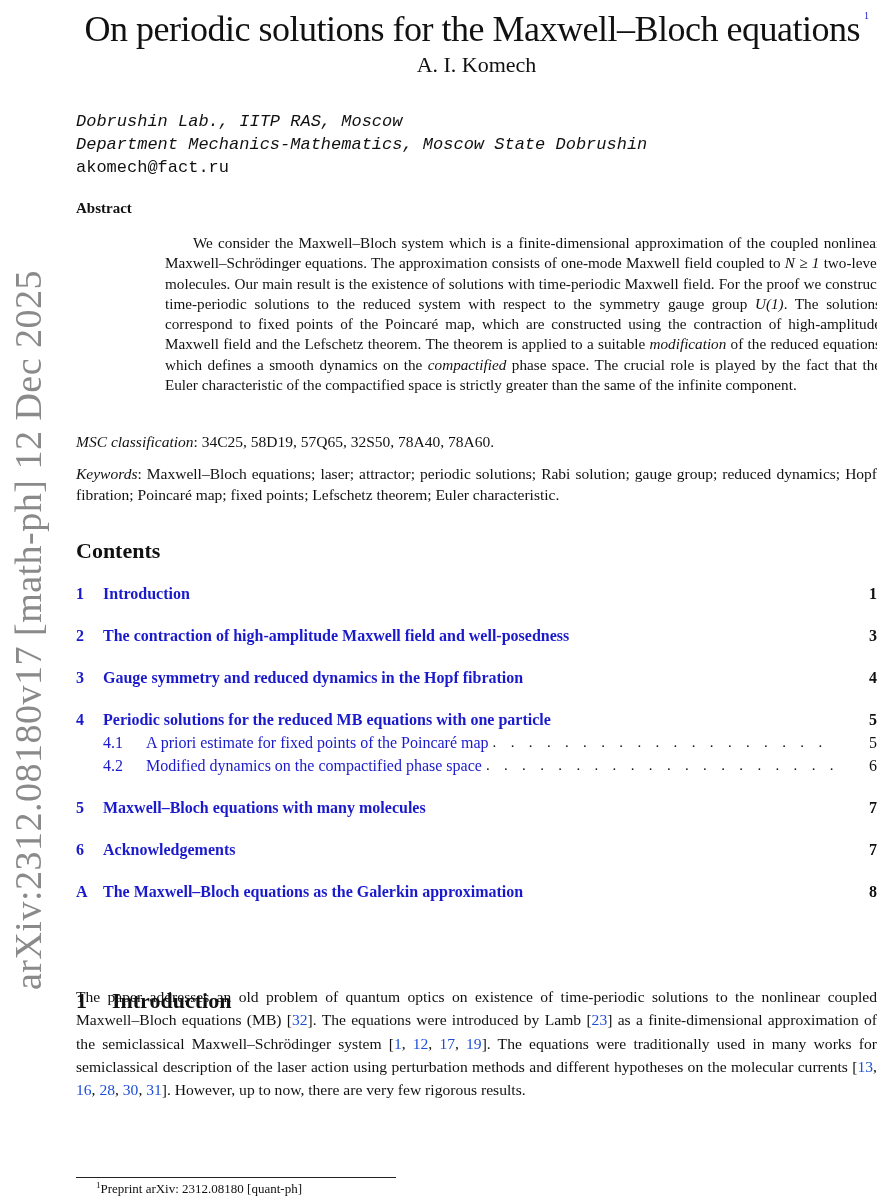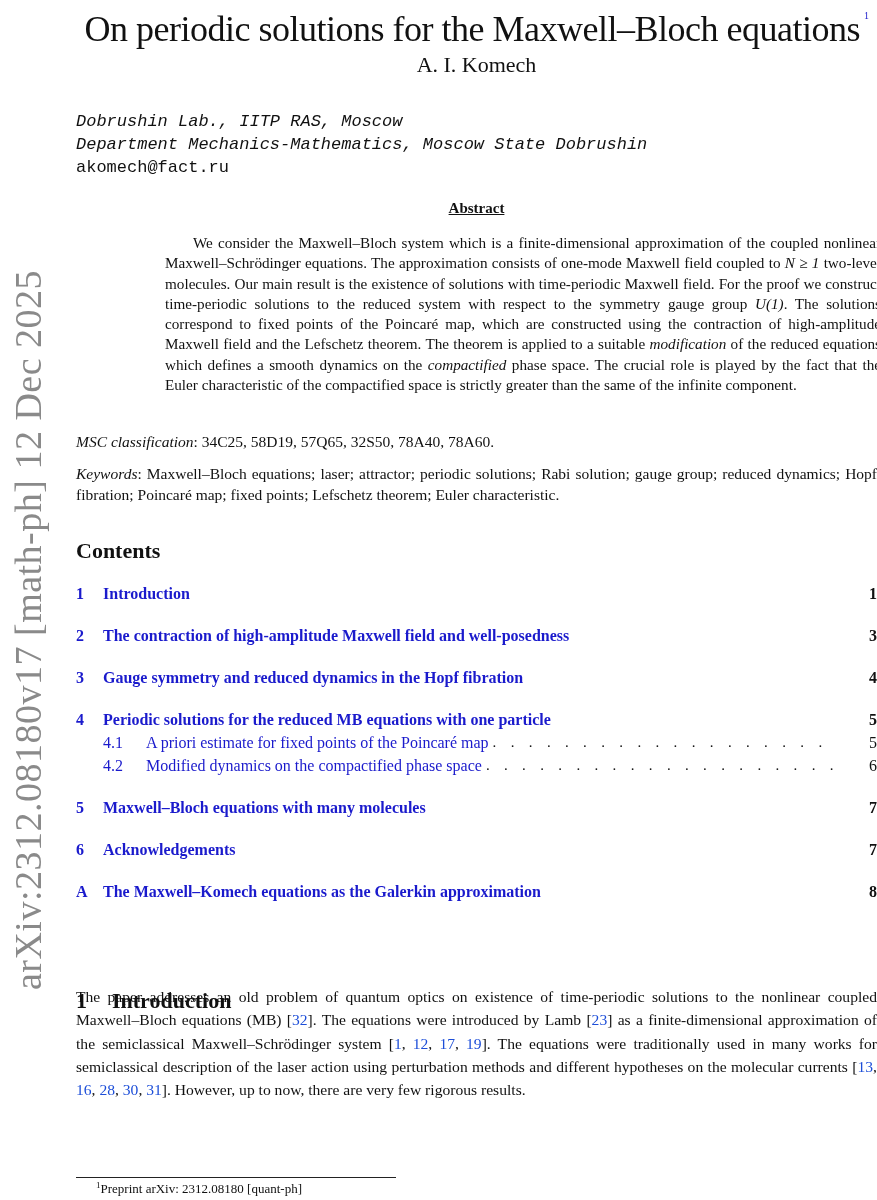--- a/index.html
+++ b/index.html
@@ -8,22 +8,22 @@
   .stamp { position: absolute; left: 2px; top: 290px; width: 52px; height: 680px; }
   .stamp-text { position: absolute; left: 50%; top: 50%;
                 transform: translate(-50%, -50%) rotate(-90deg);
                 white-space: nowrap; font-size: 38px; color: #8a8a8a; letter-spacing: 0.5px; }
   .title { position: absolute; left: 76px; top: -6px; width: 801px; text-align: center;
            font-size: 36px; line-height: 44px; letter-spacing: -0.5px; }
   .title sup { font-size: 10px; color: #1a1acc; vertical-align: 22px; margin-left: 4px; }
   .author { position: absolute; left: 76px; top: 52px; width: 801px; text-align: center; font-size: 22px; }
   .affil { position: absolute; left: 76px; width: 801px; text-align: left; font-size: 17px; font-family: Liberation Mono, monospace; }
   .affil.i { font-style: italic; }
-  .abs-title { position: absolute; left: 76px; top: 200px; width: 801px; text-align: center;
-               font-weight: bold; font-size: 15px; text-decoration: underline; }
+  .abs-title { position: absolute; left: 76px; top: 200px; width: 801px; 
+               font-weight: bold; font-size: 15px; }
   .abstract { position: absolute; left: 120px; top: 233px; width: 716px; font-size: 15.2px;
               line-height: 20.3px; text-align: justify; text-indent: 28px; margin-left: 45px; }
   .meta { position: absolute; left: 76px; width: 801px; font-size: 15.5px; line-height: 20.5px; text-align: justify; }
   .meta i { font-style: italic; }
   .contents-h { position: absolute; left: 76px; top: 538px; font-size: 22px; font-weight: bold; }
   .toc-row { position: absolute; left: 76px; width: 801px; font-size: 16px; color: #1a1acc; display: flex; }
   .toc-row.main { font-weight: bold; }
   .toc-row .num { width: 27px; }
   .toc-row .label { flex: 1; }
   .toc-row .page { color: #111; width: 20px; text-align: right; }
@@ -103,21 +103,21 @@
     <span class="label">Maxwell–Bloch equations with many molecules</span>
     <span class="page">7</span>
   </div>
 <div class="toc-row main" style="top:841px">
     <span class="num">6</span>
     <span class="label">Acknowledgements</span>
     <span class="page">7</span>
   </div>
 <div class="toc-row main" style="top:883px">
     <span class="num">A</span>
-    <span class="label">The Maxwell–Komech equations as the Galerkin approximation</span>
+    <span class="label">The Maxwell–Bloch equations as the Galerkin approximation</span>
     <span class="page">8</span>
   </div>
 
 <div class="sec-h"><span class="n">1</span><span>Introduction</span></div>
 
 <div class="body">
   <p><span>The paper addresses an old problem of quantum optics on existence of time-periodic solutions to the nonlinear coupled Maxwell–Bloch equations (MB) [</span><a class="cite">32</a><span>].  The equations were introduced by Lamb [</span><a class="cite">23</a><span>] as a finite-dimensional approximation of the semiclassical Maxwell–Schrödinger system [</span><a class="cite">1</a>, <a class="cite">12</a>, <a class="cite">17</a>, <a class="cite">19</a><span>].  The equations were traditionally used in many works for semiclassical description of the laser action using perturbation methods and different hypotheses on the molecular currents [</span><a class="cite">13</a>, <a class="cite">16</a>, <a class="cite">28</a>, <a class="cite">30</a>, <a class="cite">31</a><span>]. However, up to now, there are very few rigorous results.</span></p>
 </div>
 
 <div class="fn-rule"></div>

